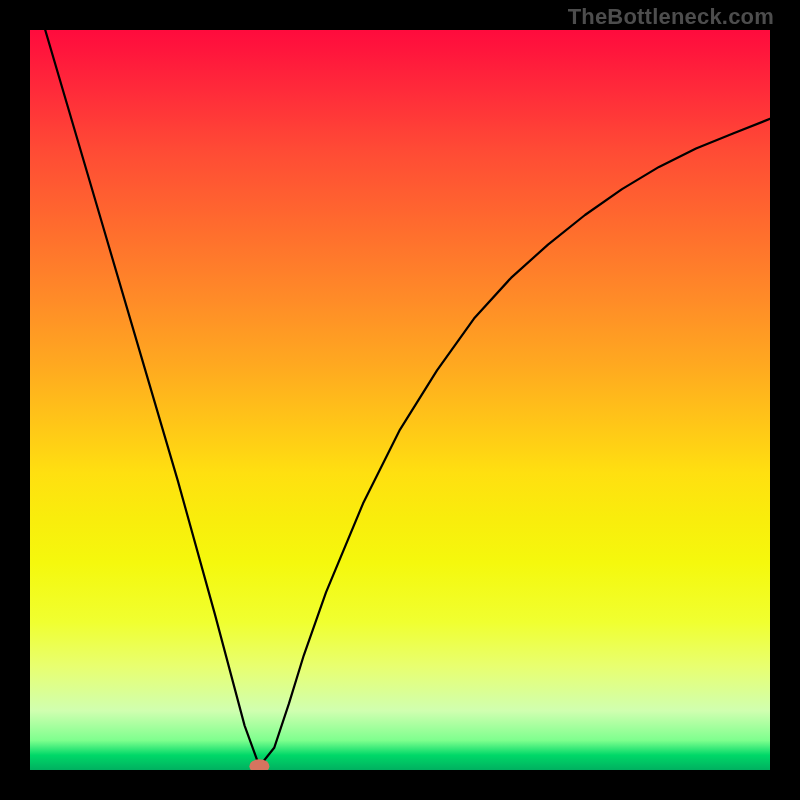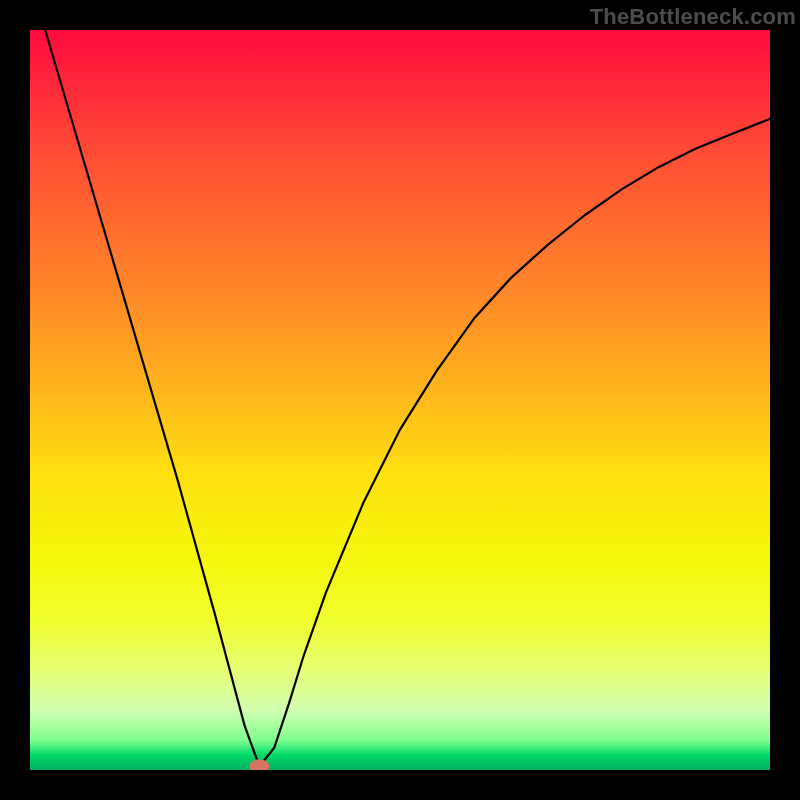--- a/index.html
+++ b/index.html
@@ -40,21 +40,21 @@
     position: absolute;
     left: 30px;
     top: 30px;
     width: 740px;
     height: 740px;
     pointer-events: none;
   }
   .attribution {
     position: absolute;
     top: 4px;
-    right: 4px;
+    right: 26px;
     color: #4d4d4d;
     font-size: 22px;
     font-weight: 600;
     letter-spacing: 0.2px;
   }
   .marker {
     fill: #d6745f;
     stroke: none;
   }
   .curve {

